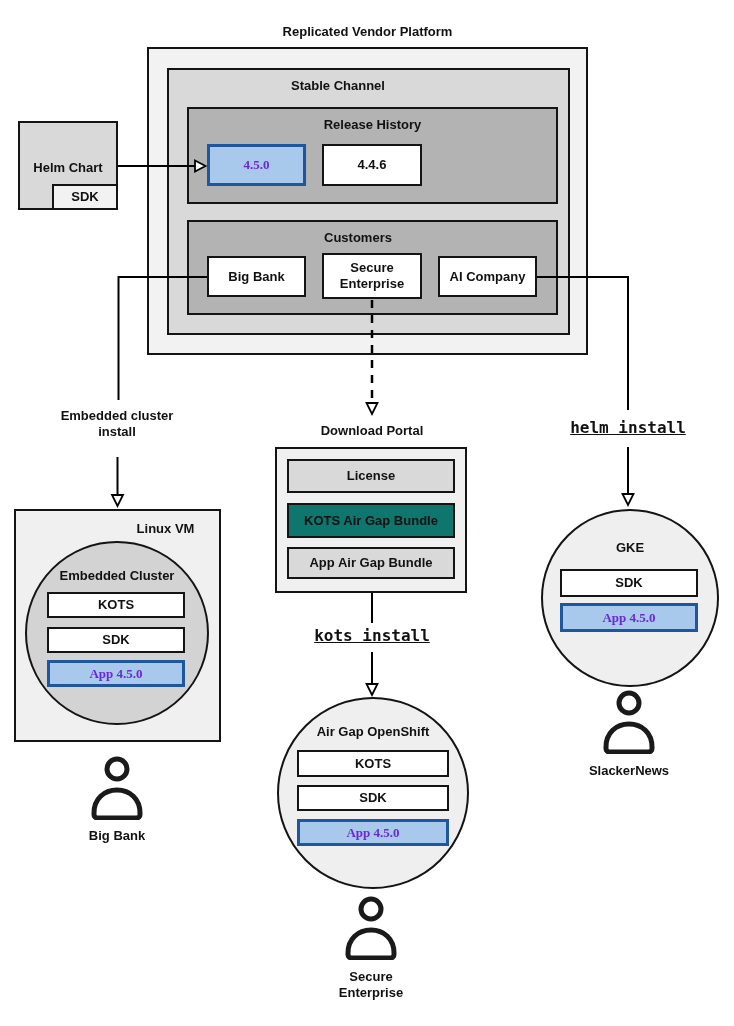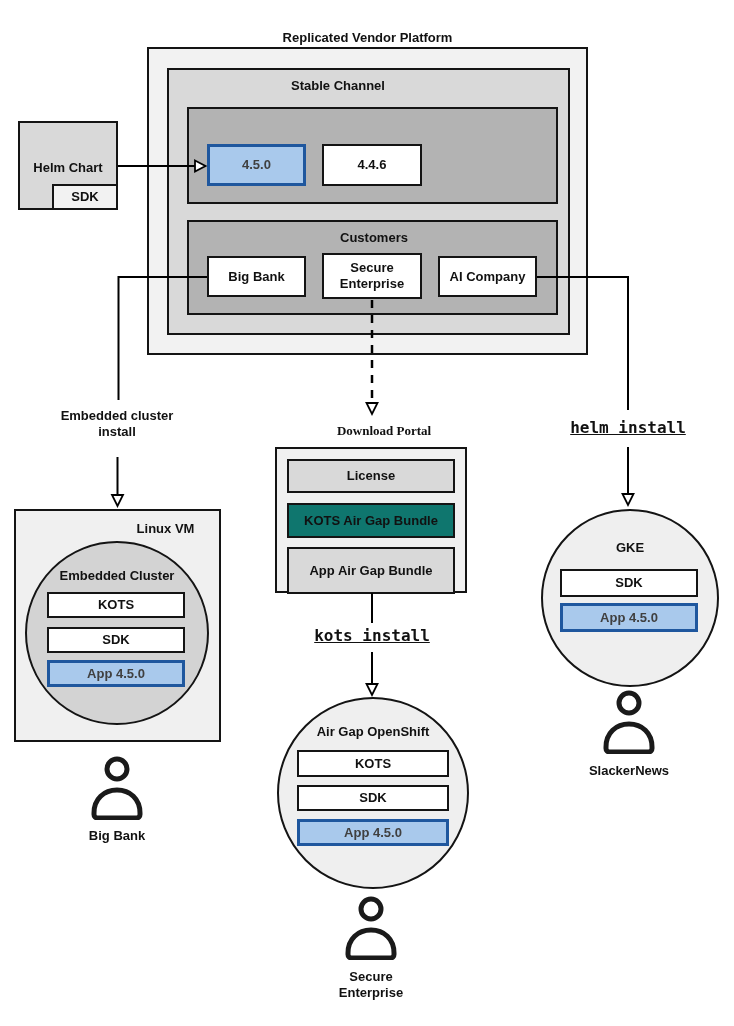--- a/index.html
+++ b/index.html
@@ -12,48 +12,49 @@
   .lbl{
     font-weight:bold;font-size:13px;color:#111;text-align:center;line-height:1.2;
   }
   .center{display:flex;align-items:center;justify-content:center;}
   .preline{white-space:pre-line;}
   .mono{font-family:"DejaVu Sans Mono",monospace;font-weight:bold;font-size:16px;color:#111;text-align:center;text-decoration:underline;}
   .circle{border-radius:50%;}
   .blue{
     background:#A9C9EC;border:3px solid #1F579E;
   }
-  .blue .lbl, .lbl.blue-text{color:#404040;}
+  .blue .lbl, .lbl.blue-text{color:#6d28d9;font-family:Liberation Serif, serif;}
   .white{background:#ffffff;justify-content:center;}
   svg{display:block;}
   #connectors{position:absolute;left:0;top:0;z-index:5;pointer-events:none;}
   .node{z-index:1;}
 </style>
 </head>
 <body>
 
 <div id="canvas">
 
-  <div class="abs lbl node" style="left:147px;top:30px;width:441px;">Replicated Vendor Platform</div>
+  <div class="abs lbl node" style="left:147px;top:24px;width:441px;">Replicated Vendor Platform</div>
 
   <div class="abs box node" style="left:147px;top:47px;width:441px;height:308px;background:#F2F2F2;"></div>
 
   <div class="abs box node" style="left:167px;top:68px;width:403px;height:267px;background:#D9D9D9;"></div>
   <div class="abs lbl node" style="left:167px;top:78px;width:342px;">Stable Channel</div>
 
   <div class="abs box node" style="left:187px;top:107px;width:371px;height:97px;background:#B3B3B3;"></div>
+  <div class="abs lbl node" style="left:187px;top:117px;width:371px;">Release History</div>
   <div class="abs blue center node" style="left:207px;top:144px;width:99px;height:42px;">
     <span class="lbl blue-text">4.5.0</span>
   </div>
   <div class="abs box white center node" style="left:322px;top:144px;width:100px;height:42px;">
     <span class="lbl">4.4.6</span>
   </div>
 
   <div class="abs box node" style="left:187px;top:220px;width:371px;height:95px;background:#B3B3B3;"></div>
-  <div class="abs lbl node" style="left:187px;top:230px;width:342px;margin-left:16px;">Customers</div>
+  <div class="abs lbl node" style="left:187px;top:230px;width:342px;">Customers</div>
   <div class="abs box white center node" style="left:207px;top:256px;width:99px;height:41px;">
     <span class="lbl">Big Bank</span>
   </div>
   <div class="abs box white center node" style="left:322px;top:253px;width:100px;height:46px;">
     <span class="lbl preline">Secure
 Enterprise</span>
   </div>
   <div class="abs box white center node" style="left:438px;top:256px;width:99px;height:41px;">
     <span class="lbl">AI Company</span>
   </div>
@@ -81,30 +82,30 @@
   <div class="abs blue center node" style="left:47px;top:660px;width:138px;height:27px;">
     <span class="lbl blue-text">App 4.5.0</span>
   </div>
 
   <svg class="abs node" style="left:87px;top:756px;" width="60" height="64" viewBox="0 0 60 64">
     <circle cx="30" cy="13" r="10" fill="none" stroke="#1a1a1a" stroke-width="5"></circle>
     <path d="M7 57 C7 43 17 34 30 34 C43 34 53 43 53 57 L53 58.5 C53 60.5 51.5 62 49.5 62 L10.5 62 C8.5 62 7 60.5 7 58.5 Z" fill="none" stroke="#1a1a1a" stroke-width="5" stroke-linejoin="round"></path>
   </svg>
   <div class="abs lbl node" style="left:57px;top:828px;width:120px;">Big Bank</div>
 
-  <div class="abs lbl node" style="left:304px;top:423px;width:160px;font-family:Liberation Serif, serif;">Download Portal</div>
+  <div class="abs lbl node" style="left:292px;top:423px;width:160px;">Download Portal</div>
 
   <div class="abs box node" style="left:275px;top:447px;width:192px;height:146px;background:#F0F0F0;"></div>
   <div class="abs box center node" style="left:287px;top:459px;width:168px;height:34px;background:#D9D9D9;">
     <span class="lbl">License</span>
   </div>
   <div class="abs box center node" style="left:287px;top:503px;width:168px;height:35px;background:#0f766e;">
     <span class="lbl">KOTS Air Gap Bundle</span>
   </div>
-  <div class="abs box center node" style="left:287px;top:547px;width:168px;height:47px;background:#D9D9D9;">
+  <div class="abs box center node" style="left:287px;top:547px;width:168px;height:32px;background:#D9D9D9;">
     <span class="lbl">App Air Gap Bundle</span>
   </div>
 
   <div class="abs mono node" style="left:292px;top:626px;width:160px;text-align:center;">kots install</div>
 
   <div class="abs box circle node" style="left:277px;top:697px;width:192px;height:192px;background:#EFEFEF;"></div>
   <div class="abs lbl node" style="left:277px;top:724px;width:192px;">Air Gap OpenShift</div>
   <div class="abs box white center node" style="left:297px;top:750px;width:152px;height:27px;">
     <span class="lbl">KOTS</span>
   </div>

